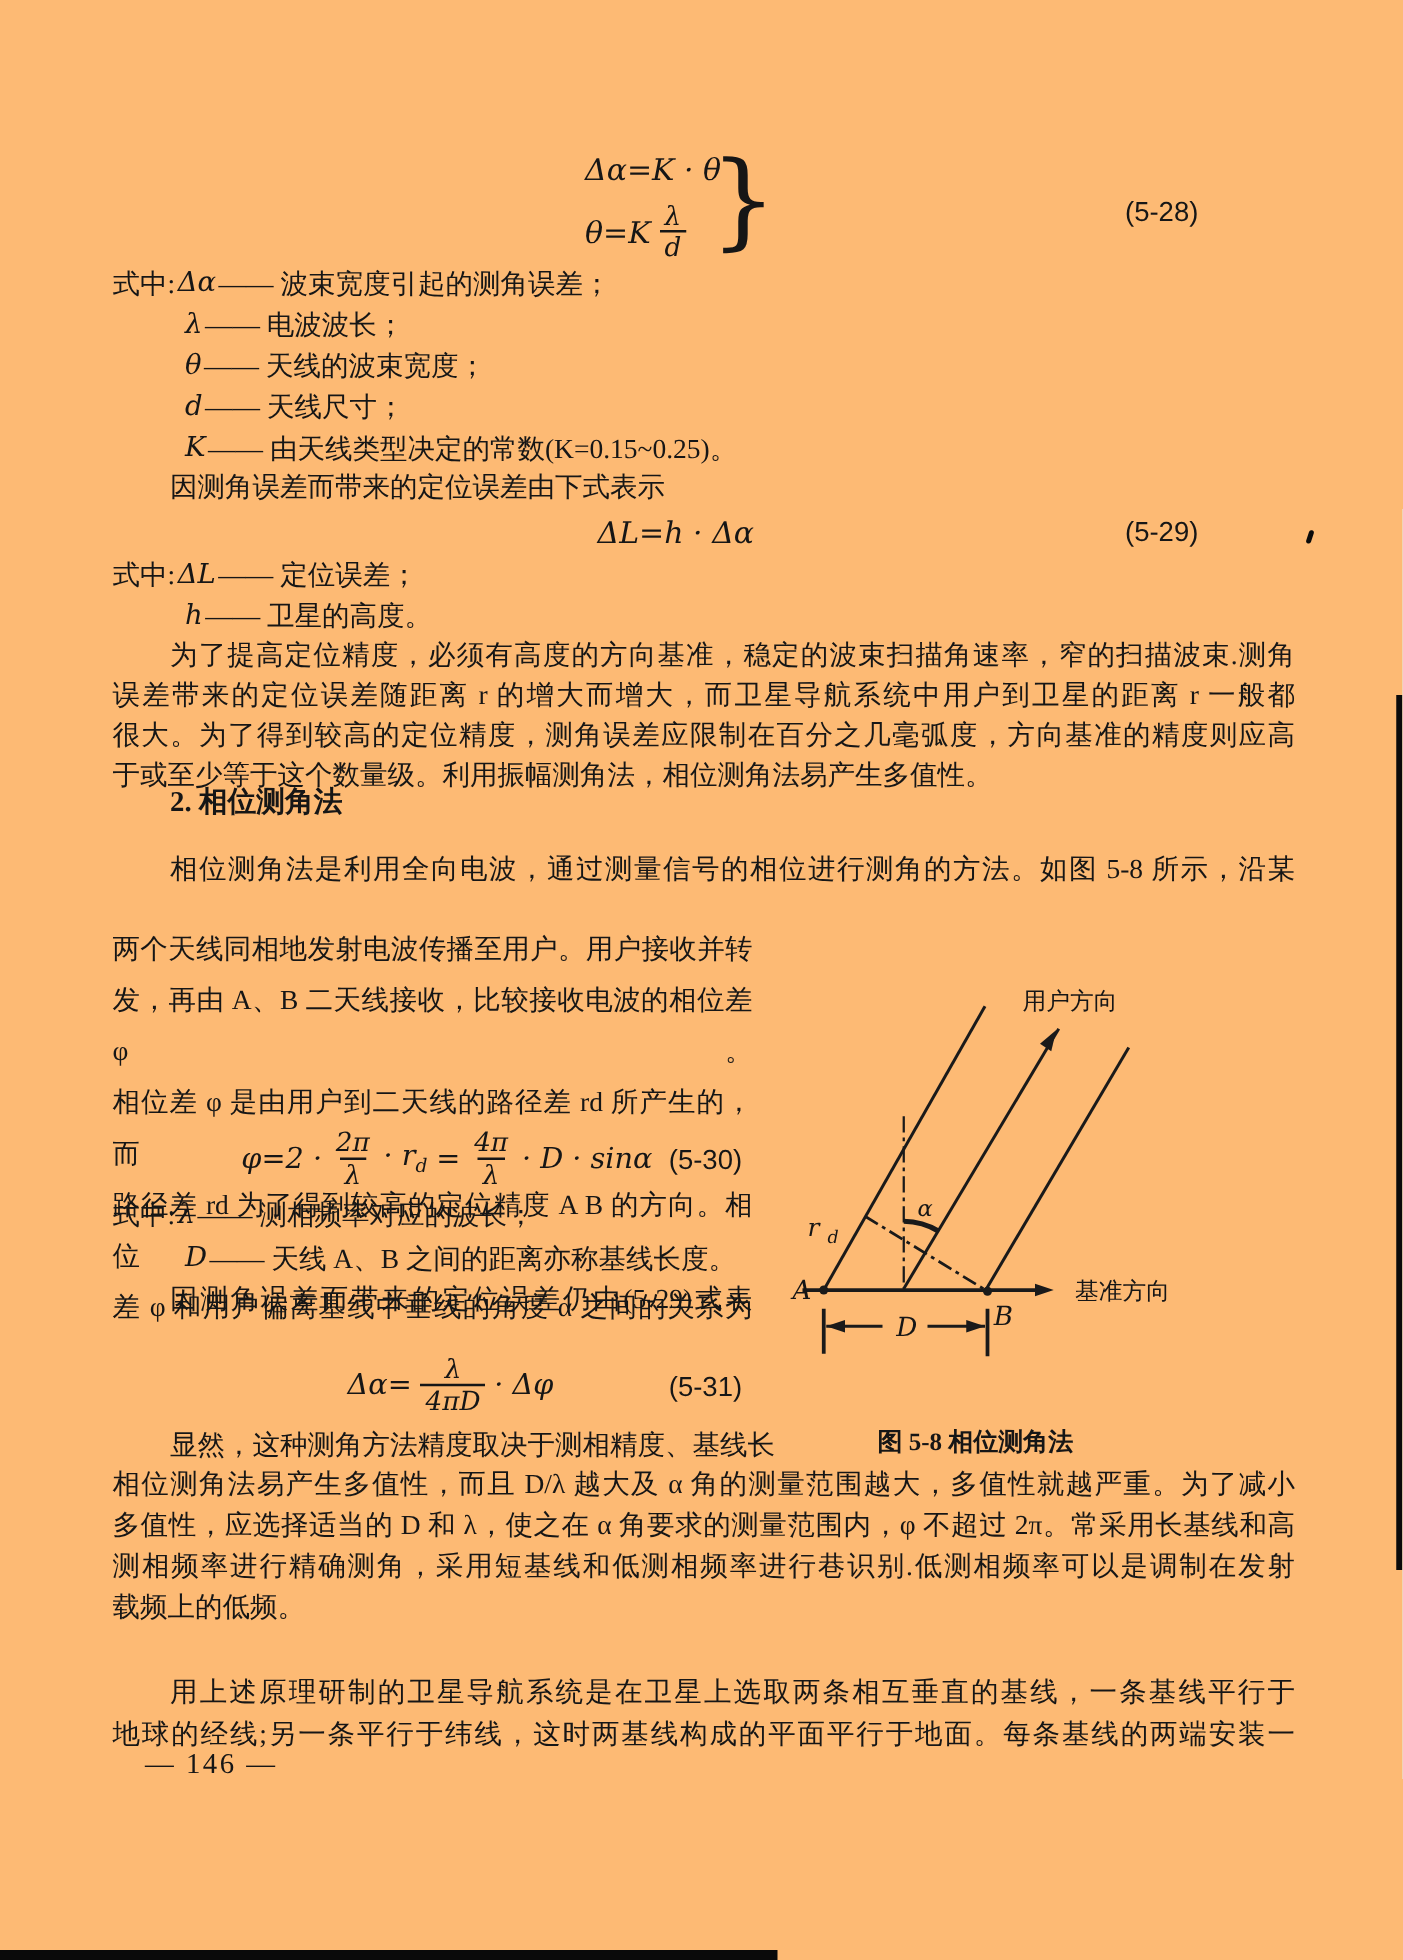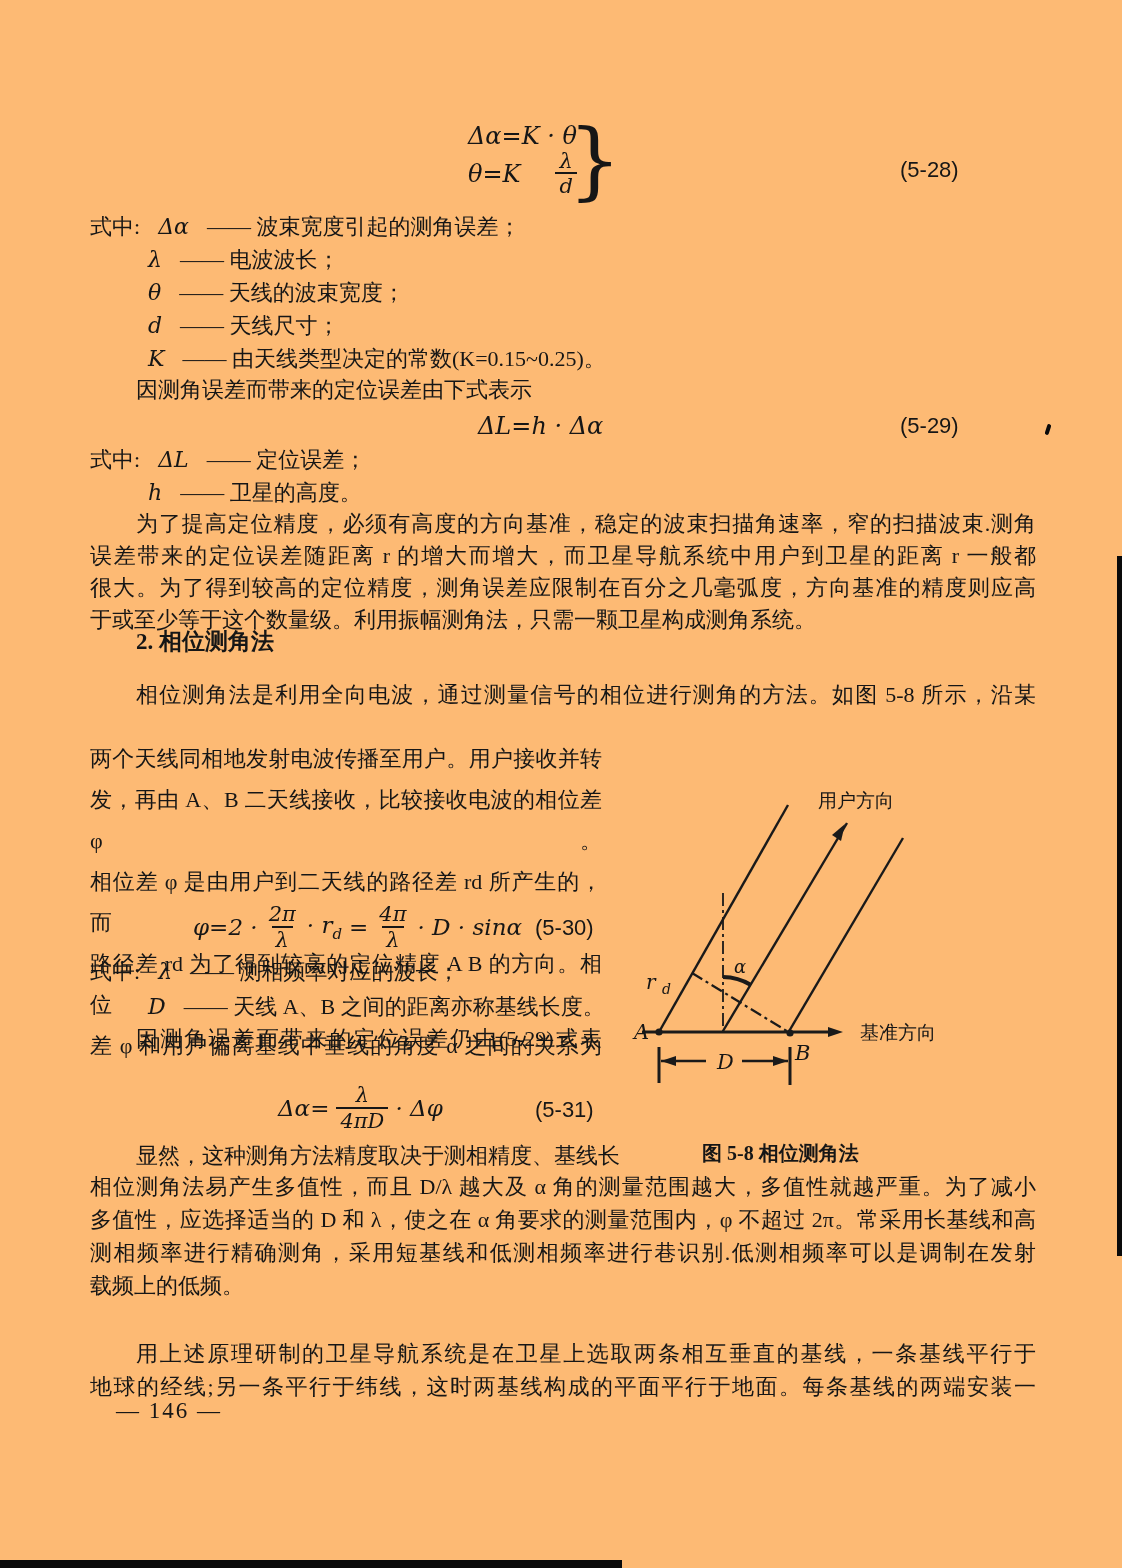--- a/index.html
+++ b/index.html
@@ -16,34 +16,34 @@
   .m{font-family:"DejaVu Serif",serif;font-style:italic;font-size:24px;}
   .mterm{font-family:"DejaVu Serif",serif;font-style:italic;}
   .eqnum{font-size:22px;font-family:Liberation Sans, sans-serif;}
   .frac{display:inline-flex;flex-direction:column;align-items:center;vertical-align:middle;line-height:1.05;font-size:21px;}
   .frac .den{border-top:2px solid #161616;padding:1px 4px 0 4px;}
   .frac .num{padding:0 4px;}
   .eqrow{display:flex;align-items:center;gap:7px;}
   .brace{font-family:"DejaVu Serif",serif;font-size:84px;line-height:1;font-weight:400;}
   .hdg{font-size:23px;font-weight:bold;}
   .cap{font-size:20px;font-weight:bold;}
-  .defrow{height:33px;display:flex;align-items:center;gap:18px;}
+  .defrow{height:33px;display:flex;align-items:center;gap:2px;}
   .pagenum{font-size:23px;letter-spacing:2px;}
   .artifact{background:#0a0a0a;}
   svg text{font-family:"Liberation Serif","DejaVu Serif",serif;fill:#161616;}
   svg .it{font-family:"DejaVu Serif",serif;font-style:italic;}
 </style>
 </head>
 <body>
 
 <div class="page">
 
   <div class="abs" style="left:468px;top:122px;">
     <div class="m">Δα=K · θ</div>
-    <div class="eqrow m" style="justify-content:space-between;">
+    <div class="eqrow m" style="margin-top:12px;">
       <span>θ=K</span>
       <span class="frac">
         <span class="num">λ</span>
         <span class="den">d</span>
       </span>
     </div>
   </div>
   <div class="abs brace" style="left:568px;top:118px;">}</div>
   <div class="abs eqnum" style="left:900px;top:157px;">(5-28)</div>
 
@@ -85,21 +85,21 @@
     <div class="defrow" style="margin-left:58px;">
       <span class="mterm">h</span>
         <span>—— 卫星的高度。</span>
     </div>
   </div>
 
   <div class="abs blk" style="left:90px;top:508px;width:946px;line-height:32px;">
     <div class="jl ind">为了提高定位精度，必须有高度的方向基准，稳定的波束扫描角速率，窄的扫描波束.测角</div>
     <div class="jl">误差带来的定位误差随距离 r 的增大而增大，而卫星导航系统中用户到卫星的距离 r 一般都</div>
     <div class="jl">很大。为了得到较高的定位精度，测角误差应限制在百分之几毫弧度，方向基准的精度则应高</div>
-    <div>于或至少等于这个数量级。利用振幅测角法，只需一颗卫星构成测角系统。</div>
+    <div>于或至少等于这个数量级。利用振幅测角法，相位测角法易产生多值性。</div>
   </div>
 
   <div class="abs hdg" style="left:136px;top:626px;">2. 相位测角法</div>
 
   <div class="abs blk" style="left:90px;top:676px;width:946px;line-height:37px;">
     <div class="jl ind">相位测角法是利用全向电波，通过测量信号的相位进行测角的方法。如图 5-8 所示，沿某</div>
   </div>
 
   <div class="abs blk" style="left:90px;top:738px;width:512px;line-height:41px;">
     <div class="jl">两个天线同相地发射电波传播至用户。用户接收并转</div>

